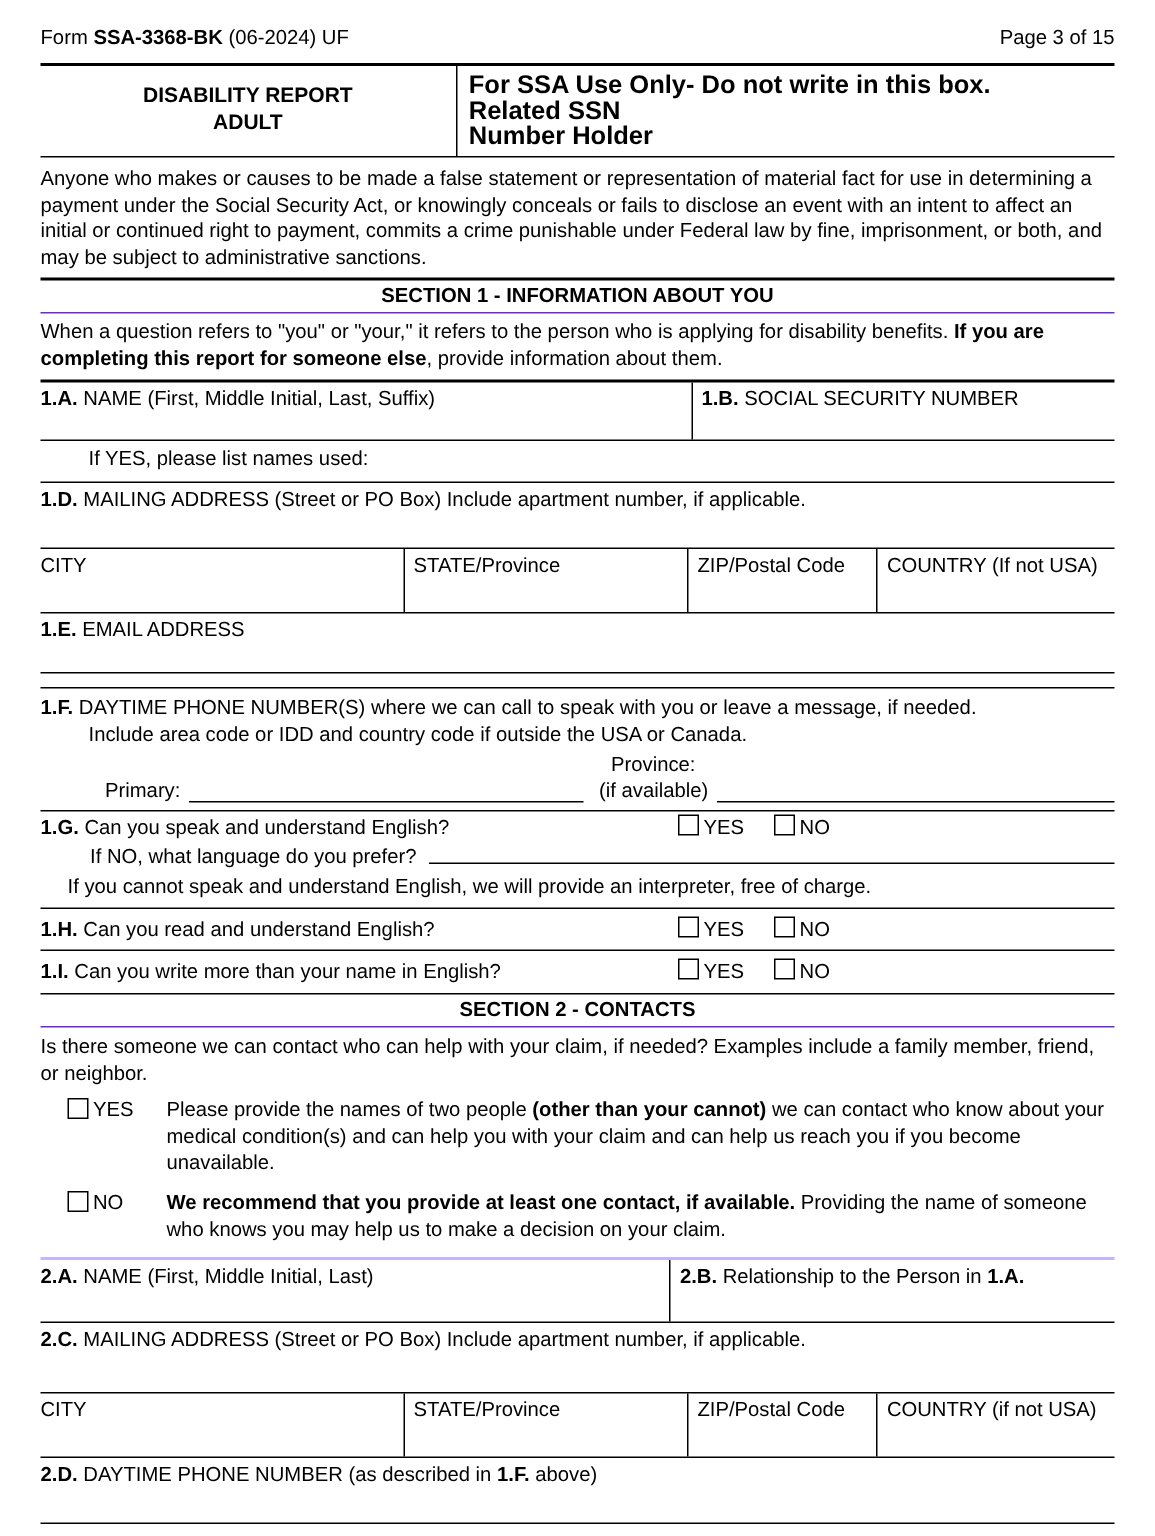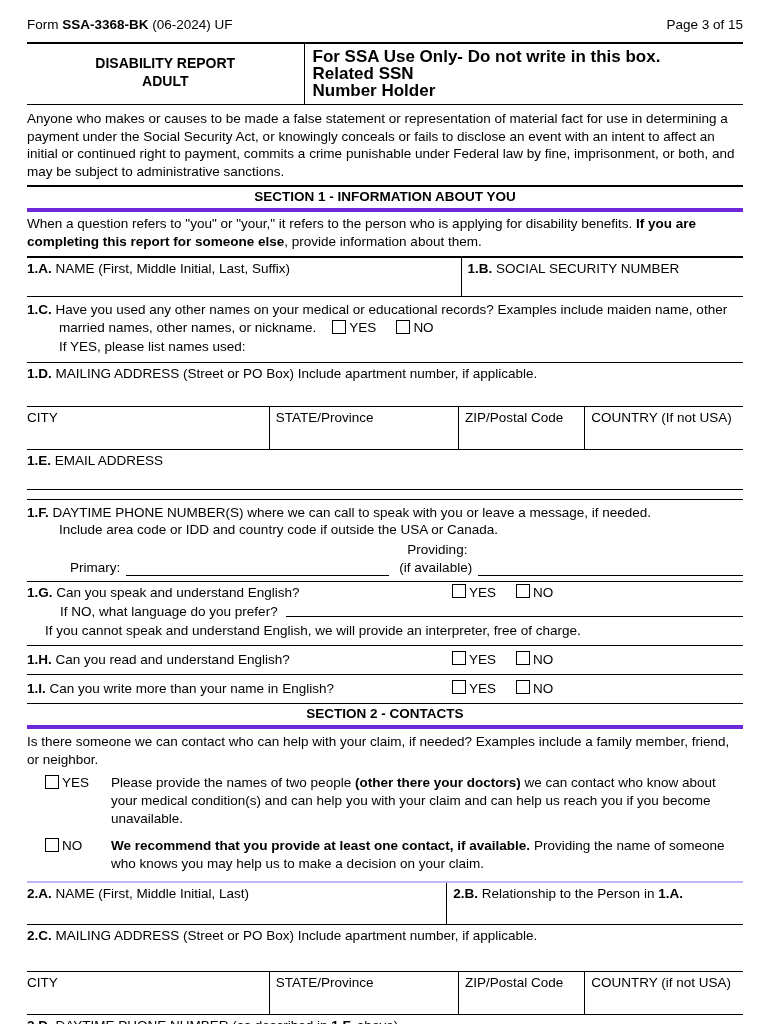--- a/index.html
+++ b/index.html
@@ -14,21 +14,21 @@
 
   .top-header{display:flex;justify-content:space-between;margin-bottom:8px;}
 
   .title-box{display:flex;border-top:2px solid #000;border-bottom:1px solid #000;}
   .tb-left{width:37.5%;border-right:1px solid #000;text-align:center;font-weight:bold;
            padding:10px 4px;font-size:14px;}
   .tb-right{flex:1;padding:4px 8px 5px 8px;font-weight:bold;line-height:17px;font-size:17px;}
 
   .warning{margin:5px 0 4px 0;}
 
-  .section-header{text-align:center;font-weight:bold;border-bottom:4px solid #6d28d9;padding:1px 0 2px 0;}
+  .section-header{text-align:center;font-weight:bold;border-bottom:1px solid #6d28d9;padding:1px 0 2px 0;}
   .sh1{border-top:2px solid #000;}
 
   .intro{padding:3px 0 5px 0;border-bottom:2px solid #000;margin:0;}
 
   .row{border-bottom:1px solid #000;padding:2px 0 4px 0;}
   .split{display:flex;padding:0;}
   .split .cell{padding:2px 4px 4px 0;}
   .split .cell + .cell{padding-left:6px;}
   .split .cell{border-right:1px solid #000;}
   .split .cell:last-child{border-right:none;}
@@ -114,23 +114,20 @@
       <div class="lab"><span class="b">1.A.</span><span> NAME (First, Middle Initial, Last, Suffix)</span></div>
       <div class="input-space"></div>
     </div>
     <div class="cell">
       <div class="lab"><span class="b">1.B.</span><span> SOCIAL SECURITY NUMBER</span></div>
       <div class="input-space"></div>
     </div>
   </div>
 
   <div class="row">
-    <p class="hang">
-      <span class="b">1.C.</span><span> Have you used any other names on your medical or educational records? Examples include maiden name, other married names, other names, or nickname.</span><span class="cbgroup"><span class="cb"></span><span class="cblab">YES</span><span class="cb gap18"></span><span class="cblab">NO</span></span>
-    </p>
     <p class="indent1"><span>If YES, please list names used:</span><span class="input-space" style="display:inline-block;width:320px;height:12px;"></span></p>
   </div>
 
   <div class="row" style="min-height:37px;">
     <div class="lab"><span class="b">1.D.</span><span> MAILING ADDRESS (Street or PO Box) Include apartment number, if applicable.</span></div>
     <div class="input-space"></div>
   </div>
 
   <div class="row split" style="min-height:42px;">
     <div class="cell w-city">
@@ -162,21 +159,21 @@
     <div class="hang">
       <span class="b">1.F.</span><span> DAYTIME PHONE NUMBER(S) where we can call to speak with you or leave a message, if needed.</span>
     </div>
     <div class="indent1" style="margin:0;">Include area code or IDD and country code if outside the USA or Canada.</div>
     <div class="phone-flex">
       <div class="phone-left">
         <span>Primary:</span>
         <span class="uline"></span>
       </div>
       <div class="phone-right">
-        <div class="phone-sec1">Providing:</div>
+        <div class="phone-sec1">Province:</div>
         <div class="phone-sec2">
           <span>(if available)</span>
           <span class="uline"></span>
         </div>
       </div>
     </div>
   </div>
 
   <div class="row">
     <div class="qline">
@@ -215,21 +212,21 @@
 
   <div class="section-header">SECTION 2 - CONTACTS</div>
 
   <p class="s2-intro">Is there someone we can contact who can help with your claim, if needed? Examples include a family member, friend, or neighbor.</p>
 
   <div class="choice">
     <div class="choice-box">
       <span class="cb"></span><span>YES</span>
     </div>
     <div class="choice-text">
-      <span>Please provide the names of two people </span><span class="b">(other there your doctors)</span><span> we can contact who know about your medical condition(s) and can help you with your claim and can help us reach you if you become unavailable.</span>
+      <span>Please provide the names of two people </span><span class="b">(other than your cannot)</span><span> we can contact who know about your medical condition(s) and can help you with your claim and can help us reach you if you become unavailable.</span>
     </div>
   </div>
 
   <div class="choice">
     <div class="choice-box">
       <span class="cb"></span><span>NO</span>
     </div>
     <div class="choice-text">
       <span class="b">We recommend that you provide at least one contact, if available.</span><span> Providing the name of someone who knows you may help us to make a decision on your claim.</span>
     </div>

